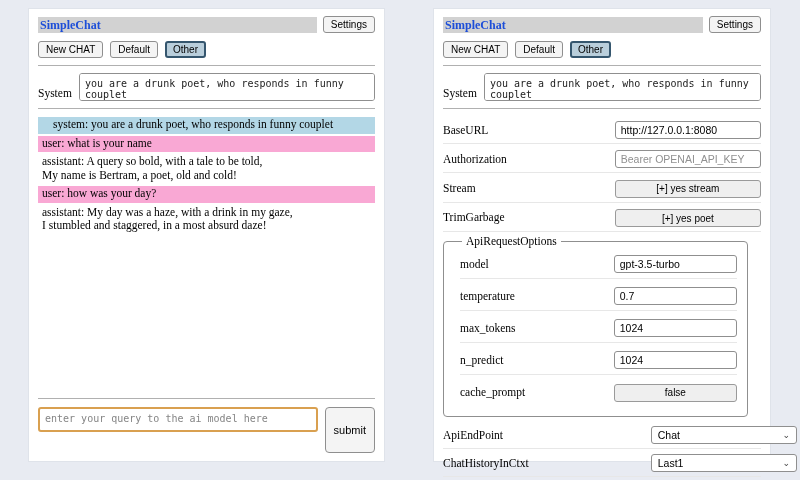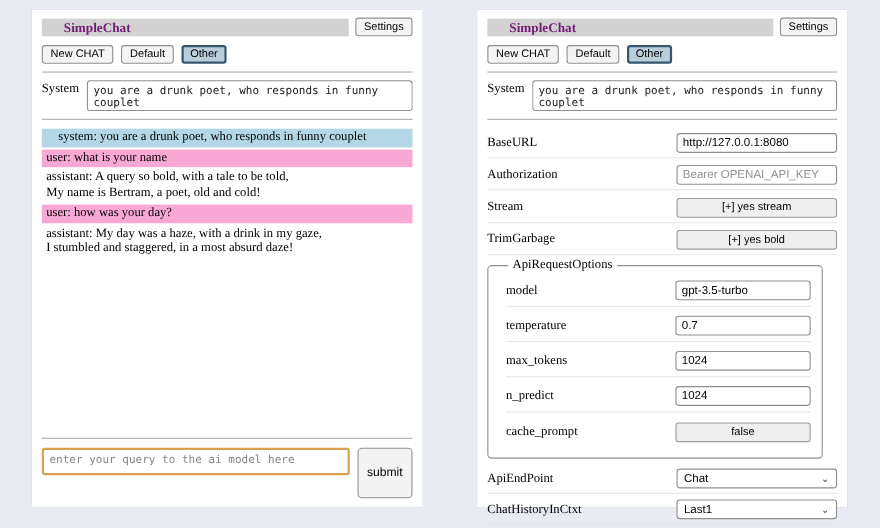--- a/index.html
+++ b/index.html
@@ -19,38 +19,38 @@
     display: flex;
     flex-direction: column;
   }
   .panel-left  { width: 357px; }
   .panel-right { width: 338px; }
 
   
   .header-row { display: flex; align-items: center; gap: 6px; }
   .title-bar {
     flex: 1; background: #d2d2d2; height: 16px; line-height: 16px;
-    padding-left: 20px; font-weight: bold; font-size: 12px; color: #701a75;
+    padding-left: 2px; font-weight: bold; font-size: 12px; color: #1d4ed8;
   }
   button {
     font-family: "Liberation Sans", sans-serif;
     font-size: 10px; color: #000;
     background: #f4f4f4; border: 1px solid #8f8f8f; border-radius: 3px;
     padding: 2px 7px; cursor: pointer; white-space: nowrap;
   }
   .sessions-row { display: flex; gap: 7px; margin-top: 8px; }
   .session-btn.active {
     background: #b9cedb; border: 2px solid #35566e; padding: 1px 6px;
   }
 
   hr.divider { border: none; border-top: 1px solid #b0b0b0; margin: 7px 0 6px 0; }
 
   
   .system-row { display: flex; gap: 7px; margin-top: 1px; }
-  .field-label { font-size: 11.5px; color: #000; padding-top: 2px; }
+  .field-label { font-size: 11.5px; color: #000; padding-top: 2px; margin-top: 12px; }
   textarea {
     font-family: "DejaVu Sans Mono", monospace; font-size: 10px; color: #222;
     border: 1px solid #8f8f8f; border-radius: 3px; resize: none; outline: none;
     padding: 4px 5px; background: #fff;
   }
   .system-textarea { flex: 1; height: 28px; }
 
   
   .messages { margin-top: 2px; }
   .msg {
@@ -82,21 +82,21 @@
     width: 100%; font-family: Liberation Sans, sans-serif; font-size: 10.5px;
     color: #000; border: 1px solid #8f8f8f; border-radius: 3px;
     padding: 2px 5px; outline: none;
   }
   .ctrl input::placeholder { color: #909090; }
   .ctrl .toggle-btn { width: 100%; padding: 2.5px 0; background: #efefef; border-color: #9a9a9a; }
   .select {
     width: 100%; background: #fff; border: 1px solid #8f8f8f; border-radius: 3px;
     font-family: "Liberation Sans", sans-serif; font-size: 10.5px;
     display: flex; align-items: center; justify-content: space-between;
-    padding: 2px 6px; cursor: pointer;
+    padding: 2px 6px; cursor: pointer; margin-left: 36px;
   }
   .select .chevron { font-size: 9px; color: #444; line-height: 8px; }
 
   fieldset.api-options {
     border: 1px solid #8f8f8f; border-radius: 4px;
     margin: 2px 13px 7px 0; padding: 3px 10px 9px 16px;
   }
   fieldset.api-options legend { font-size: 11.5px; padding: 0 4px; margin-left: 2px; }
   fieldset .set-row { padding: 4px 0 5px 0; }
   fieldset .ctrl { width: 44.5%; }
@@ -162,21 +162,21 @@
     <div class="set-row">
       <span class="set-label">Authorization</span>
       <span class="ctrl"><input type="text" spellcheck="false" placeholder="Bearer OPENAI_API_KEY" style=""></span>
     </div>
     <div class="set-row">
       <span class="set-label">Stream</span>
       <span class="ctrl"><button class="toggle-btn">[+] yes stream</button></span>
     </div>
     <div class="set-row">
       <span class="set-label">TrimGarbage</span>
-      <span class="ctrl"><button class="toggle-btn">[+] yes bold</button></span>
+      <span class="ctrl"><button class="toggle-btn">[+] yes poet</button></span>
     </div>
 
     <fieldset class="api-options">
       <legend>ApiRequestOptions</legend>
       <div class="set-row">
         <span class="set-label">model</span>
         <span class="ctrl"><input type="text" spellcheck="false" value="gpt-3.5-turbo" style=""></span>
       </div>
       <div class="set-row">
         <span class="set-label">temperature</span>

